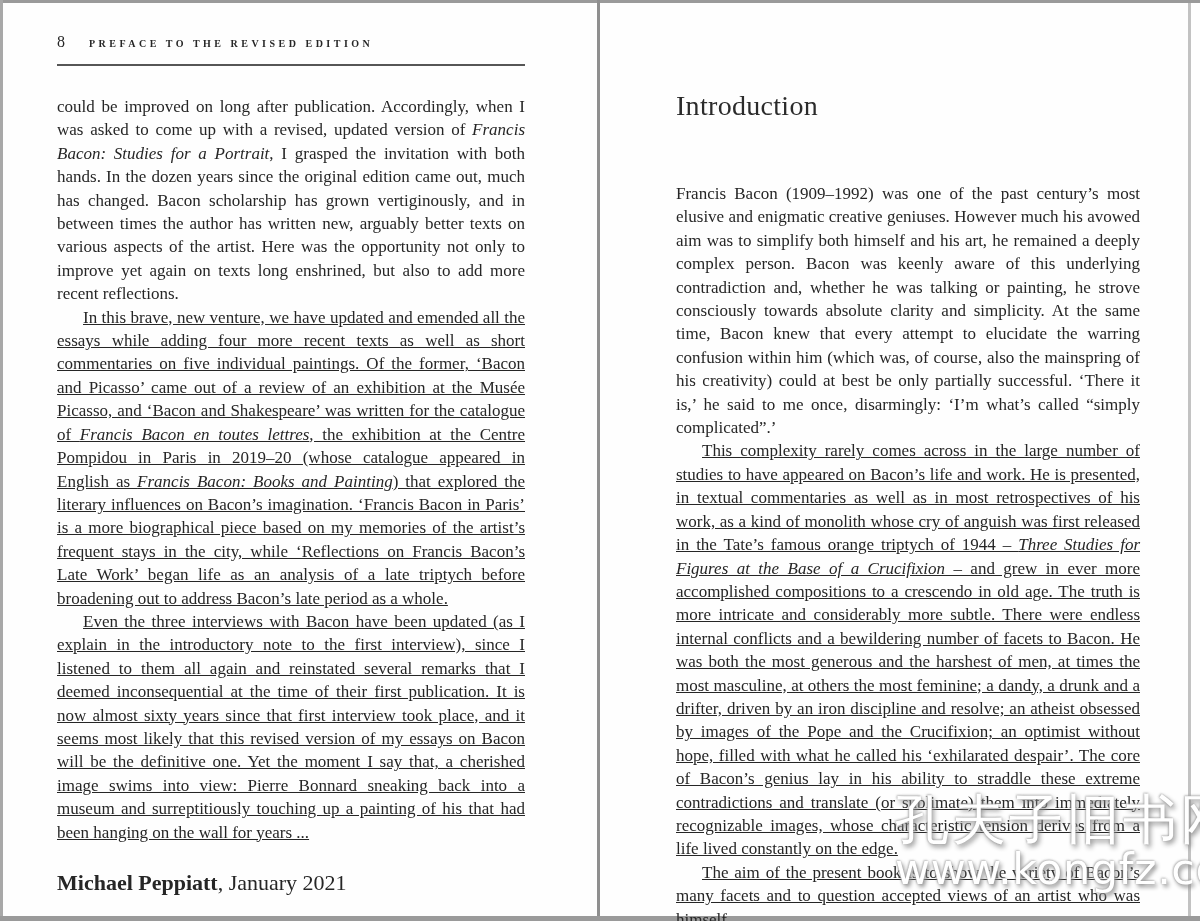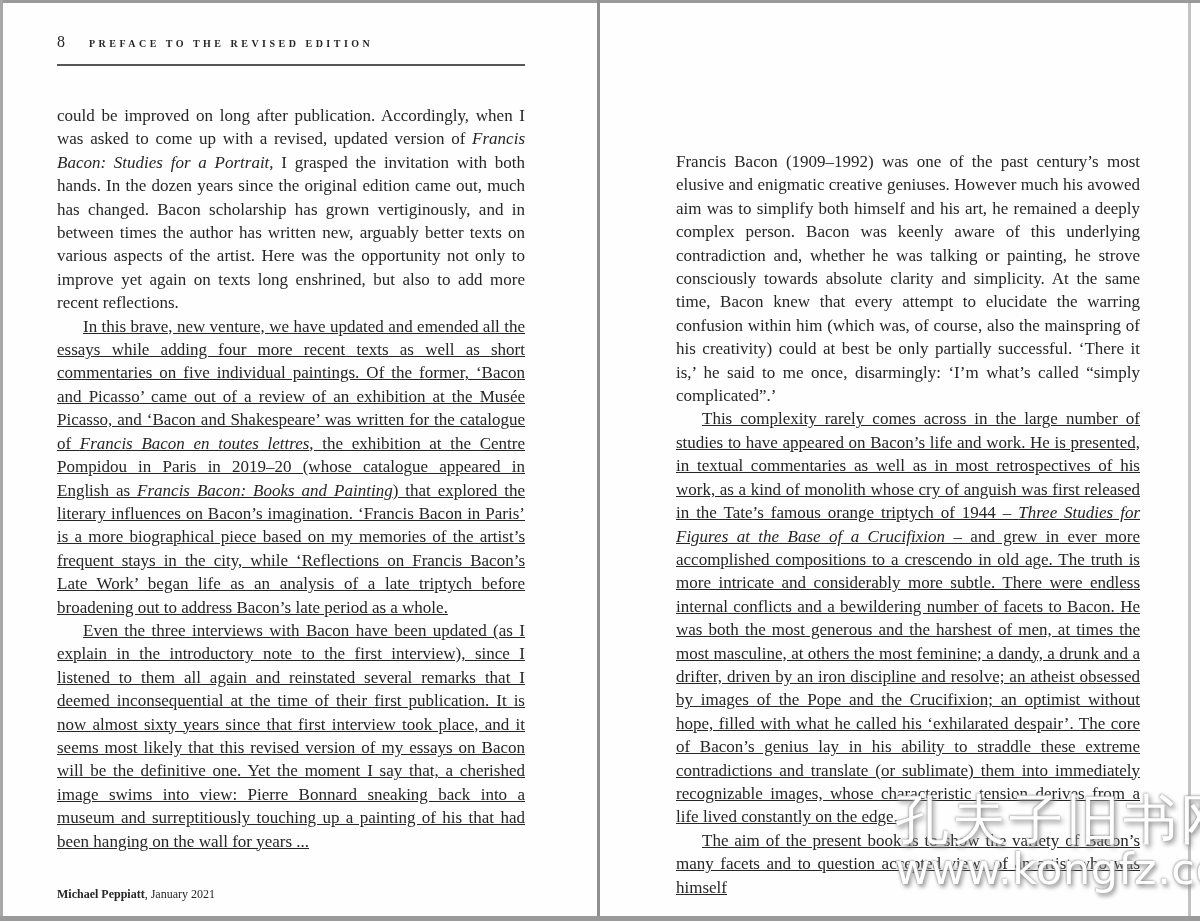--- a/index.html
+++ b/index.html
@@ -25,28 +25,28 @@
   .running-header {
     display: flex; align-items: baseline; gap: 24px;
     border-bottom: 2px solid #565656; padding-bottom: 13px;
   }
   .pagenum { font-size: 16px; color: #262626; }
   .runhead {
     font-size: 10px; font-weight: bold; letter-spacing: 3.5px;
     color: #262626;
   }
   .body-text {
-    margin-top: 38px;
+    margin-top: 29px;
     font-size: 17px; line-height: 23.4px;
     text-align: justify; color: #262626;
   }
   .body-text p { margin: 0; }
   .body-text p.indent { text-indent: 26px; text-decoration: underline; }
   .body-text em { font-style: italic; }
-  .signature { margin-top: 34px; font-size: 12px; color: #262626; }
+  .signature { margin-top: 26px; font-size: 22px; color: #262626; }
   .signature strong { font-weight: bold; }
 
   
   .page-right { position: absolute; left: 676px; top: 90px; width: 464px; }
   .intro-heading {
     margin: 0; font-size: 28px; font-weight: normal;
     letter-spacing: 0.3px; color: #2b2b2b;
   }
   .page-right .body-text { margin-top: 60px; }
 
@@ -86,20 +86,21 @@
         <p><span>could be improved on long after publication. Accordingly, when I was asked to come up with a revised, updated version of </span><em>Francis Bacon: Studies for a Portrait</em><span>, I grasped the invitation with both hands. In the dozen years since the original edition came out, much has changed. Bacon scholarship has grown vertiginously, and in between times the author has written new, arguably better texts on various aspects of the artist. Here was the opportunity not only to improve yet again on texts long enshrined, but also to add more recent reflections.</span></p>
         <p class="indent"><span>In this brave, new venture, we have updated and emended all the essays while adding four more recent texts as well as short commentaries on five individual paintings. Of the former, ‘Bacon and Picasso’ came out of a review of an exhibition at the Musée Picasso, and ‘Bacon and Shakespeare’ was written for the catalogue of </span><em>Francis Bacon en toutes lettres</em><span>, the exhibition at the Centre Pompidou in Paris in 2019–20 (whose catalogue appeared in English as </span><em>Francis Bacon: Books and Painting</em><span>) that explored the literary influences on Bacon’s imagination. ‘Francis Bacon in Paris’ is a more biographical piece based on my memories of the artist’s frequent stays in the city, while ‘Reflections on Francis Bacon’s Late Work’ began life as an analysis of a late triptych before broadening out to address Bacon’s late period as a whole.</span></p>
         <p class="indent"><span>Even the three interviews with Bacon have been updated (as I explain in the introductory note to the first interview), since I listened to them all again and reinstated several remarks that I deemed inconsequential at the time of their first publication. It is now almost sixty years since that first interview took place, and it seems most likely that this revised version of my essays on Bacon will be the definitive one. Yet the moment I say that, a cherished image swims into view: Pierre Bonnard sneaking back into a museum and surreptitiously touching up a painting of his that had been hanging on the wall for years ...</span></p>
       </div>
     <p class="signature">
       <strong>Michael Peppiatt</strong><span>, January 2021</span>
     </p>
   </section>
 
   <section class="page-right">
+    <h1 class="intro-heading">Introduction</h1>
     <div class="body-text">
         <p><span>Francis Bacon (1909–1992) was one of the past century’s most elusive and enigmatic creative geniuses. However much his avowed aim was to simplify both himself and his art, he remained a deeply complex person. Bacon was keenly aware of this underlying contradiction and, whether he was talking or painting, he strove consciously towards absolute clarity and simplicity. At the same time, Bacon knew that every attempt to elucidate the warring confusion within him (which was, of course, also the mainspring of his creativity) could at best be only partially successful. ‘There it is,’ he said to me once, disarmingly: ‘I’m what’s called “simply complicated”.’</span></p>
         <p class="indent"><span>This complexity rarely comes across in the large number of studies to have appeared on Bacon’s life and work. He is presented, in textual commentaries as well as in most retrospectives of his work, as a kind of monolith whose cry of anguish was first released in the Tate’s famous orange triptych of 1944 – </span><em>Three Studies for Figures at the Base of a Crucifixion</em><span> – and grew in ever more accomplished compositions to a crescendo in old age. The truth is more intricate and considerably more subtle. There were endless internal conflicts and a bewildering number of facets to Bacon. He was both the most generous and the harshest of men, at times the most masculine, at others the most feminine; a dandy, a drunk and a drifter, driven by an iron discipline and resolve; an atheist obsessed by images of the Pope and the Crucifixion; an optimist without hope, filled with what he called his ‘exhilarated despair’. The core of Bacon’s genius lay in his ability to straddle these extreme contradictions and translate (or sublimate) them into immediately recognizable images, whose characteristic tension derives from a life lived constantly on the edge.</span></p>
         <p class="indent"><span>The aim of the present book is to show the variety of Bacon’s many facets and to question accepted views of an artist who was himself</span></p>
       </div>
   </section>
 
   <div class="watermark">
     <div class="wm-cn">孔夫子旧书网</div>
     <div class="wm-url">www.kongfz.com</div>

